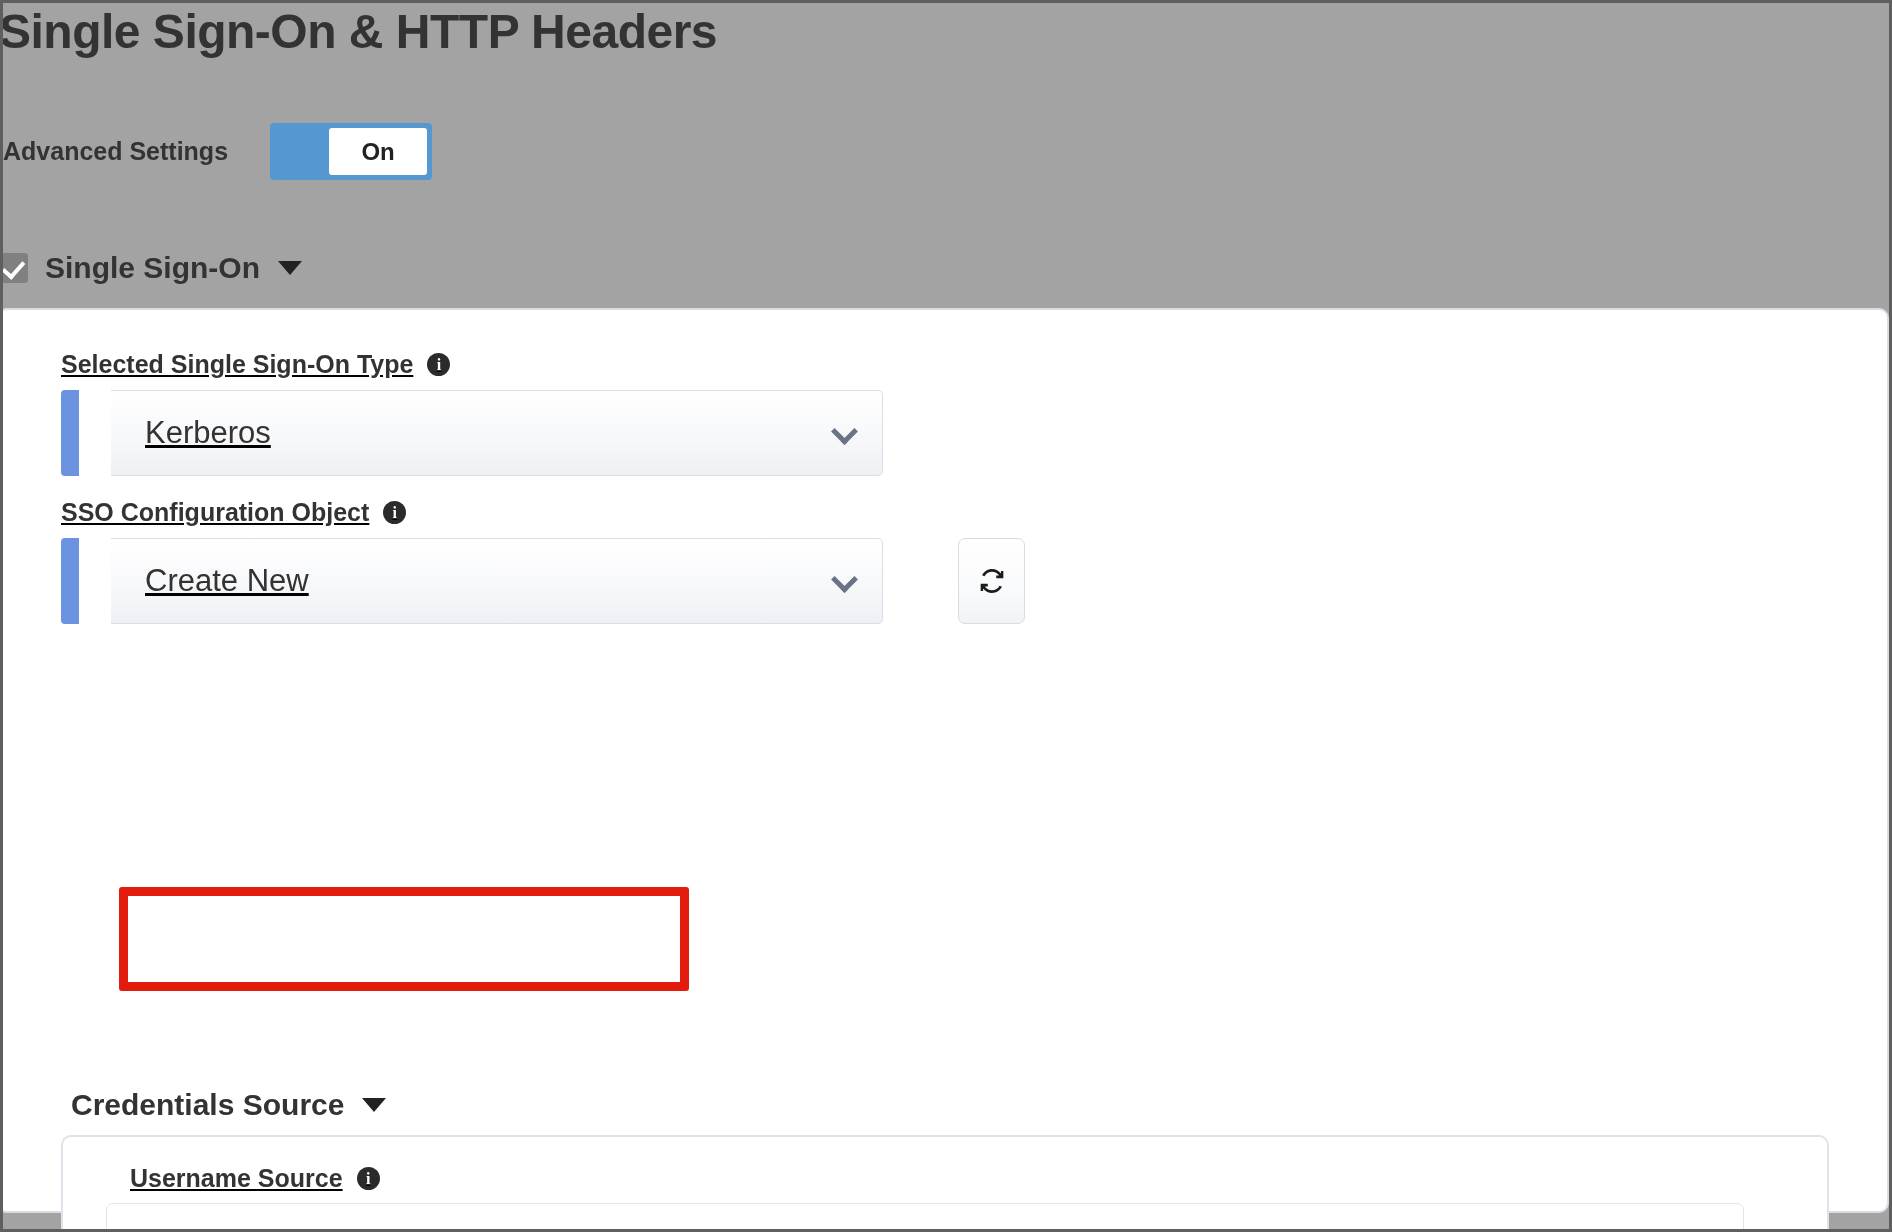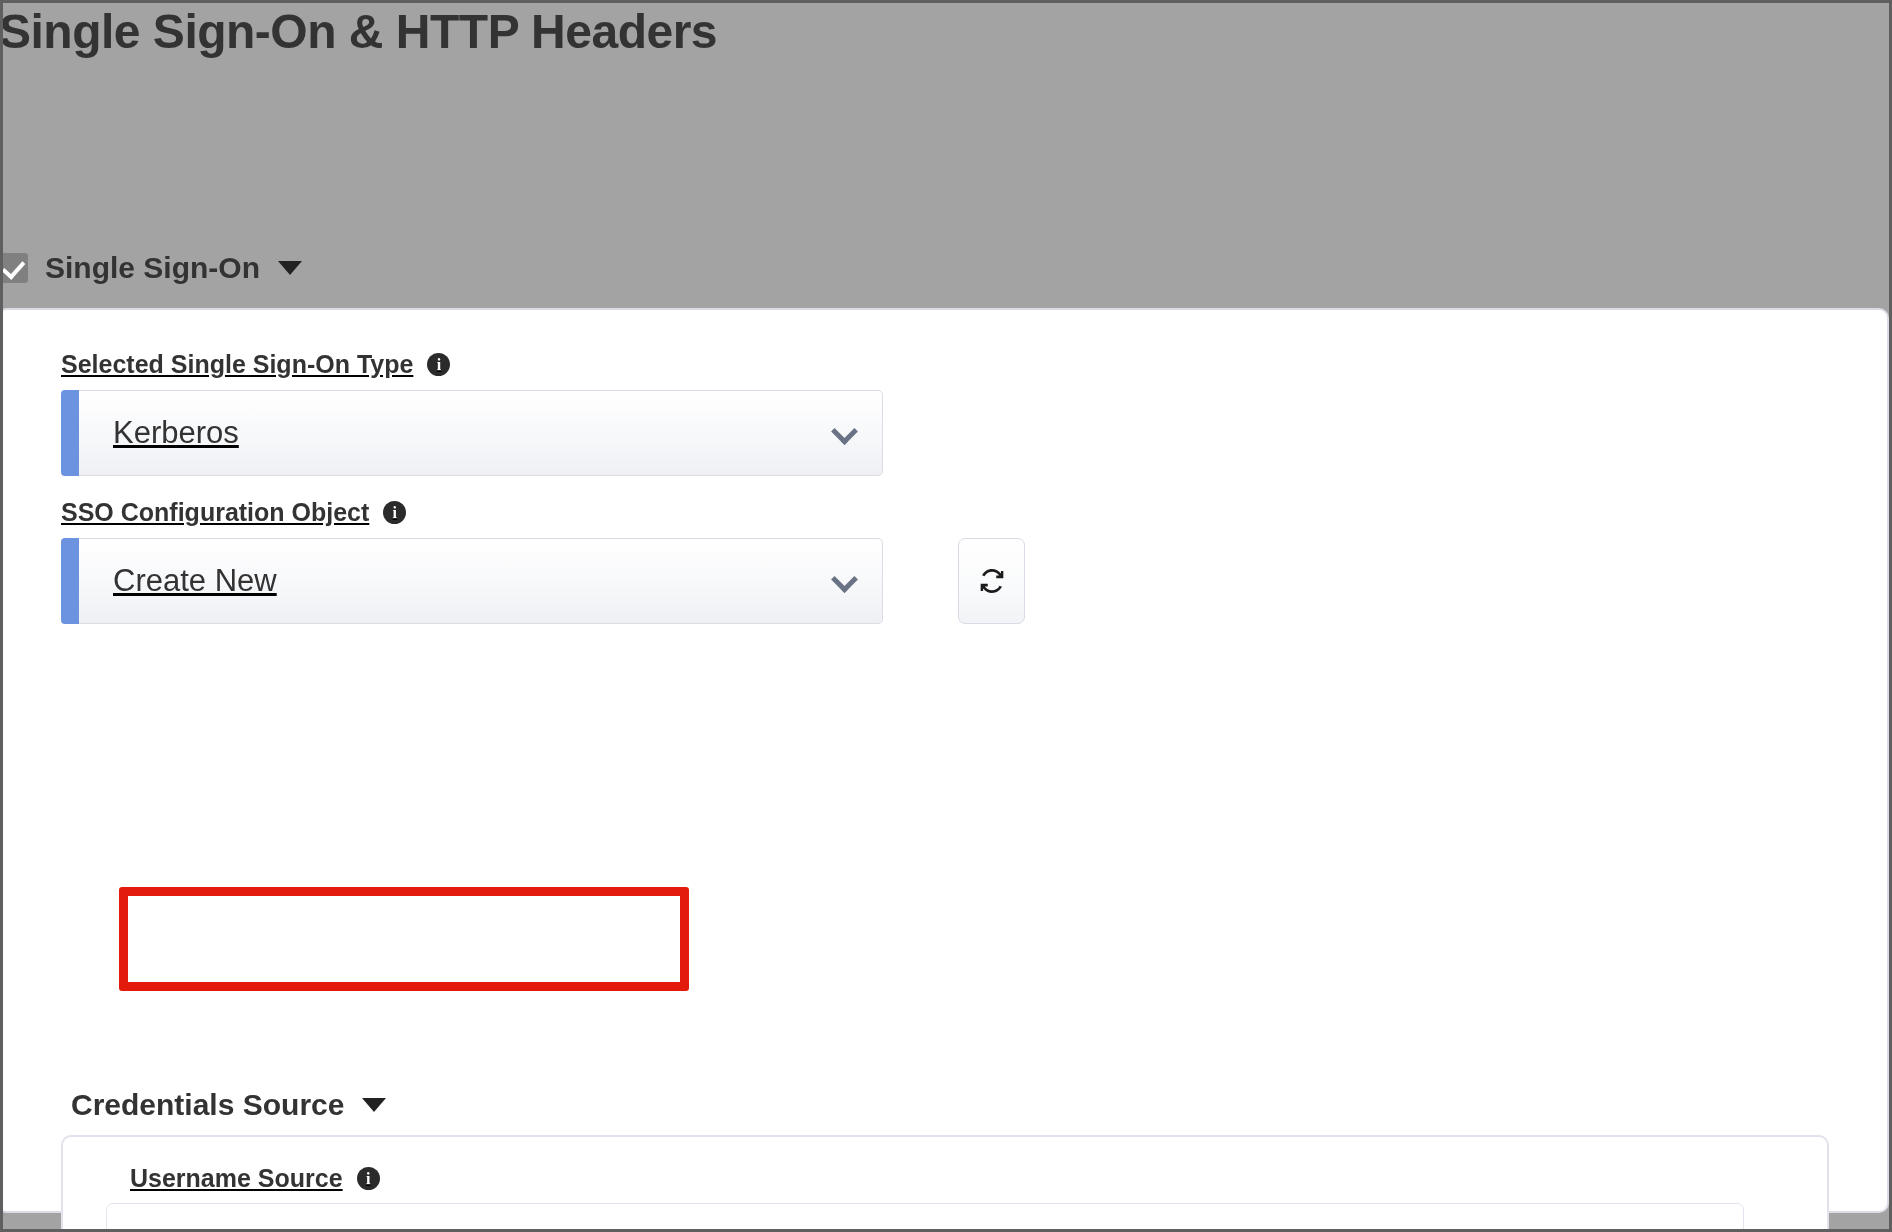--- a/index.html
+++ b/index.html
@@ -156,20 +156,21 @@
     flex: none;
   }
 
   
   .select-wrap {
     position: relative;
     width: 822px;
     height: 86px;
     display: flex;
     align-items: stretch;
+    gap: 32px;
   }
   .select-accent {
     width: 18px;
     background: #6b93e0;
     border-radius: 4px 0 0 4px;
     flex: none;
   }
   .select-box {
     flex: 1;
     border: 1px solid #dcdce6;
@@ -275,20 +276,26 @@
     pointer-events: none;
   }
 </style>
 </head>
 <body>
 
 <div class="screen">
 
   <div class="page-title">Single Sign-On &amp; HTTP Headers</div>
 
+  <div class="adv-row">
+    <span class="adv-label">Advanced Settings</span>
+    <div class="toggle">
+      <div class="toggle-knob">On</div>
+    </div>
+  </div>
 
   <div class="sso-header">
     <span class="sso-checkbox"></span>
     <span class="sso-title">Single Sign-On</span>
     <span class="caret-down"></span>
   </div>
 
   <div class="panel">
 
     <div class="field" style="left:62px; top:40px;">

